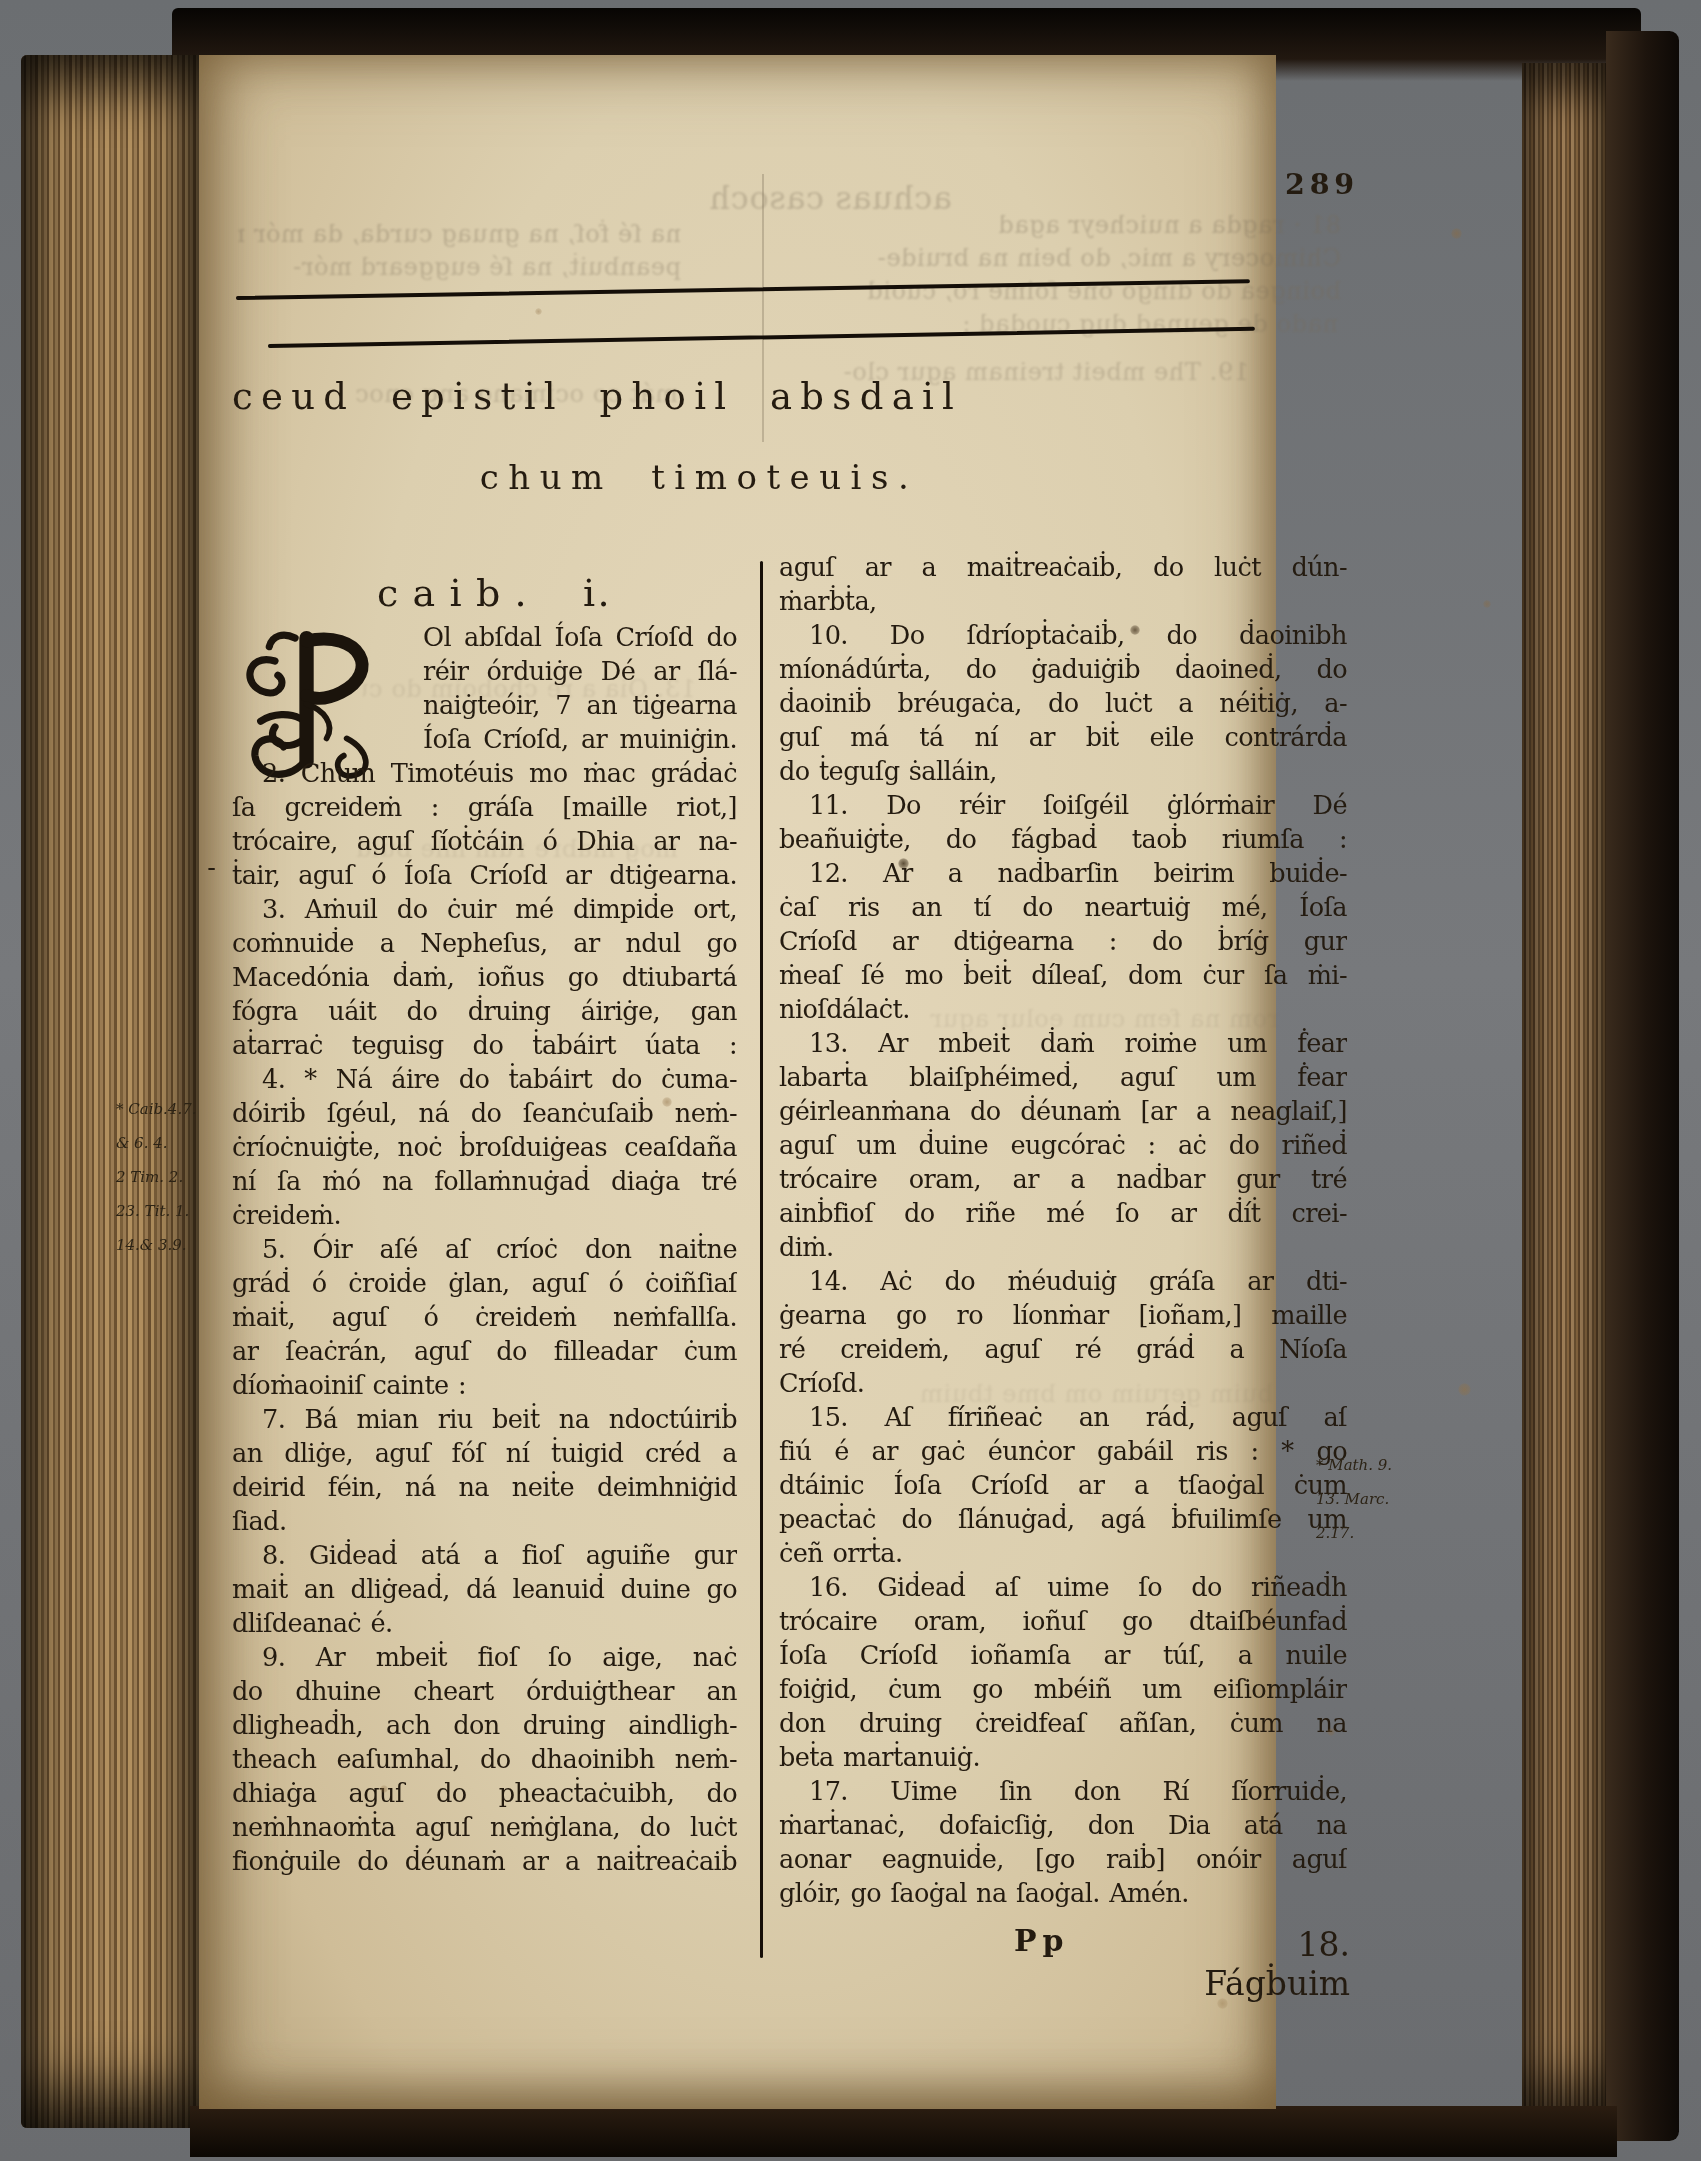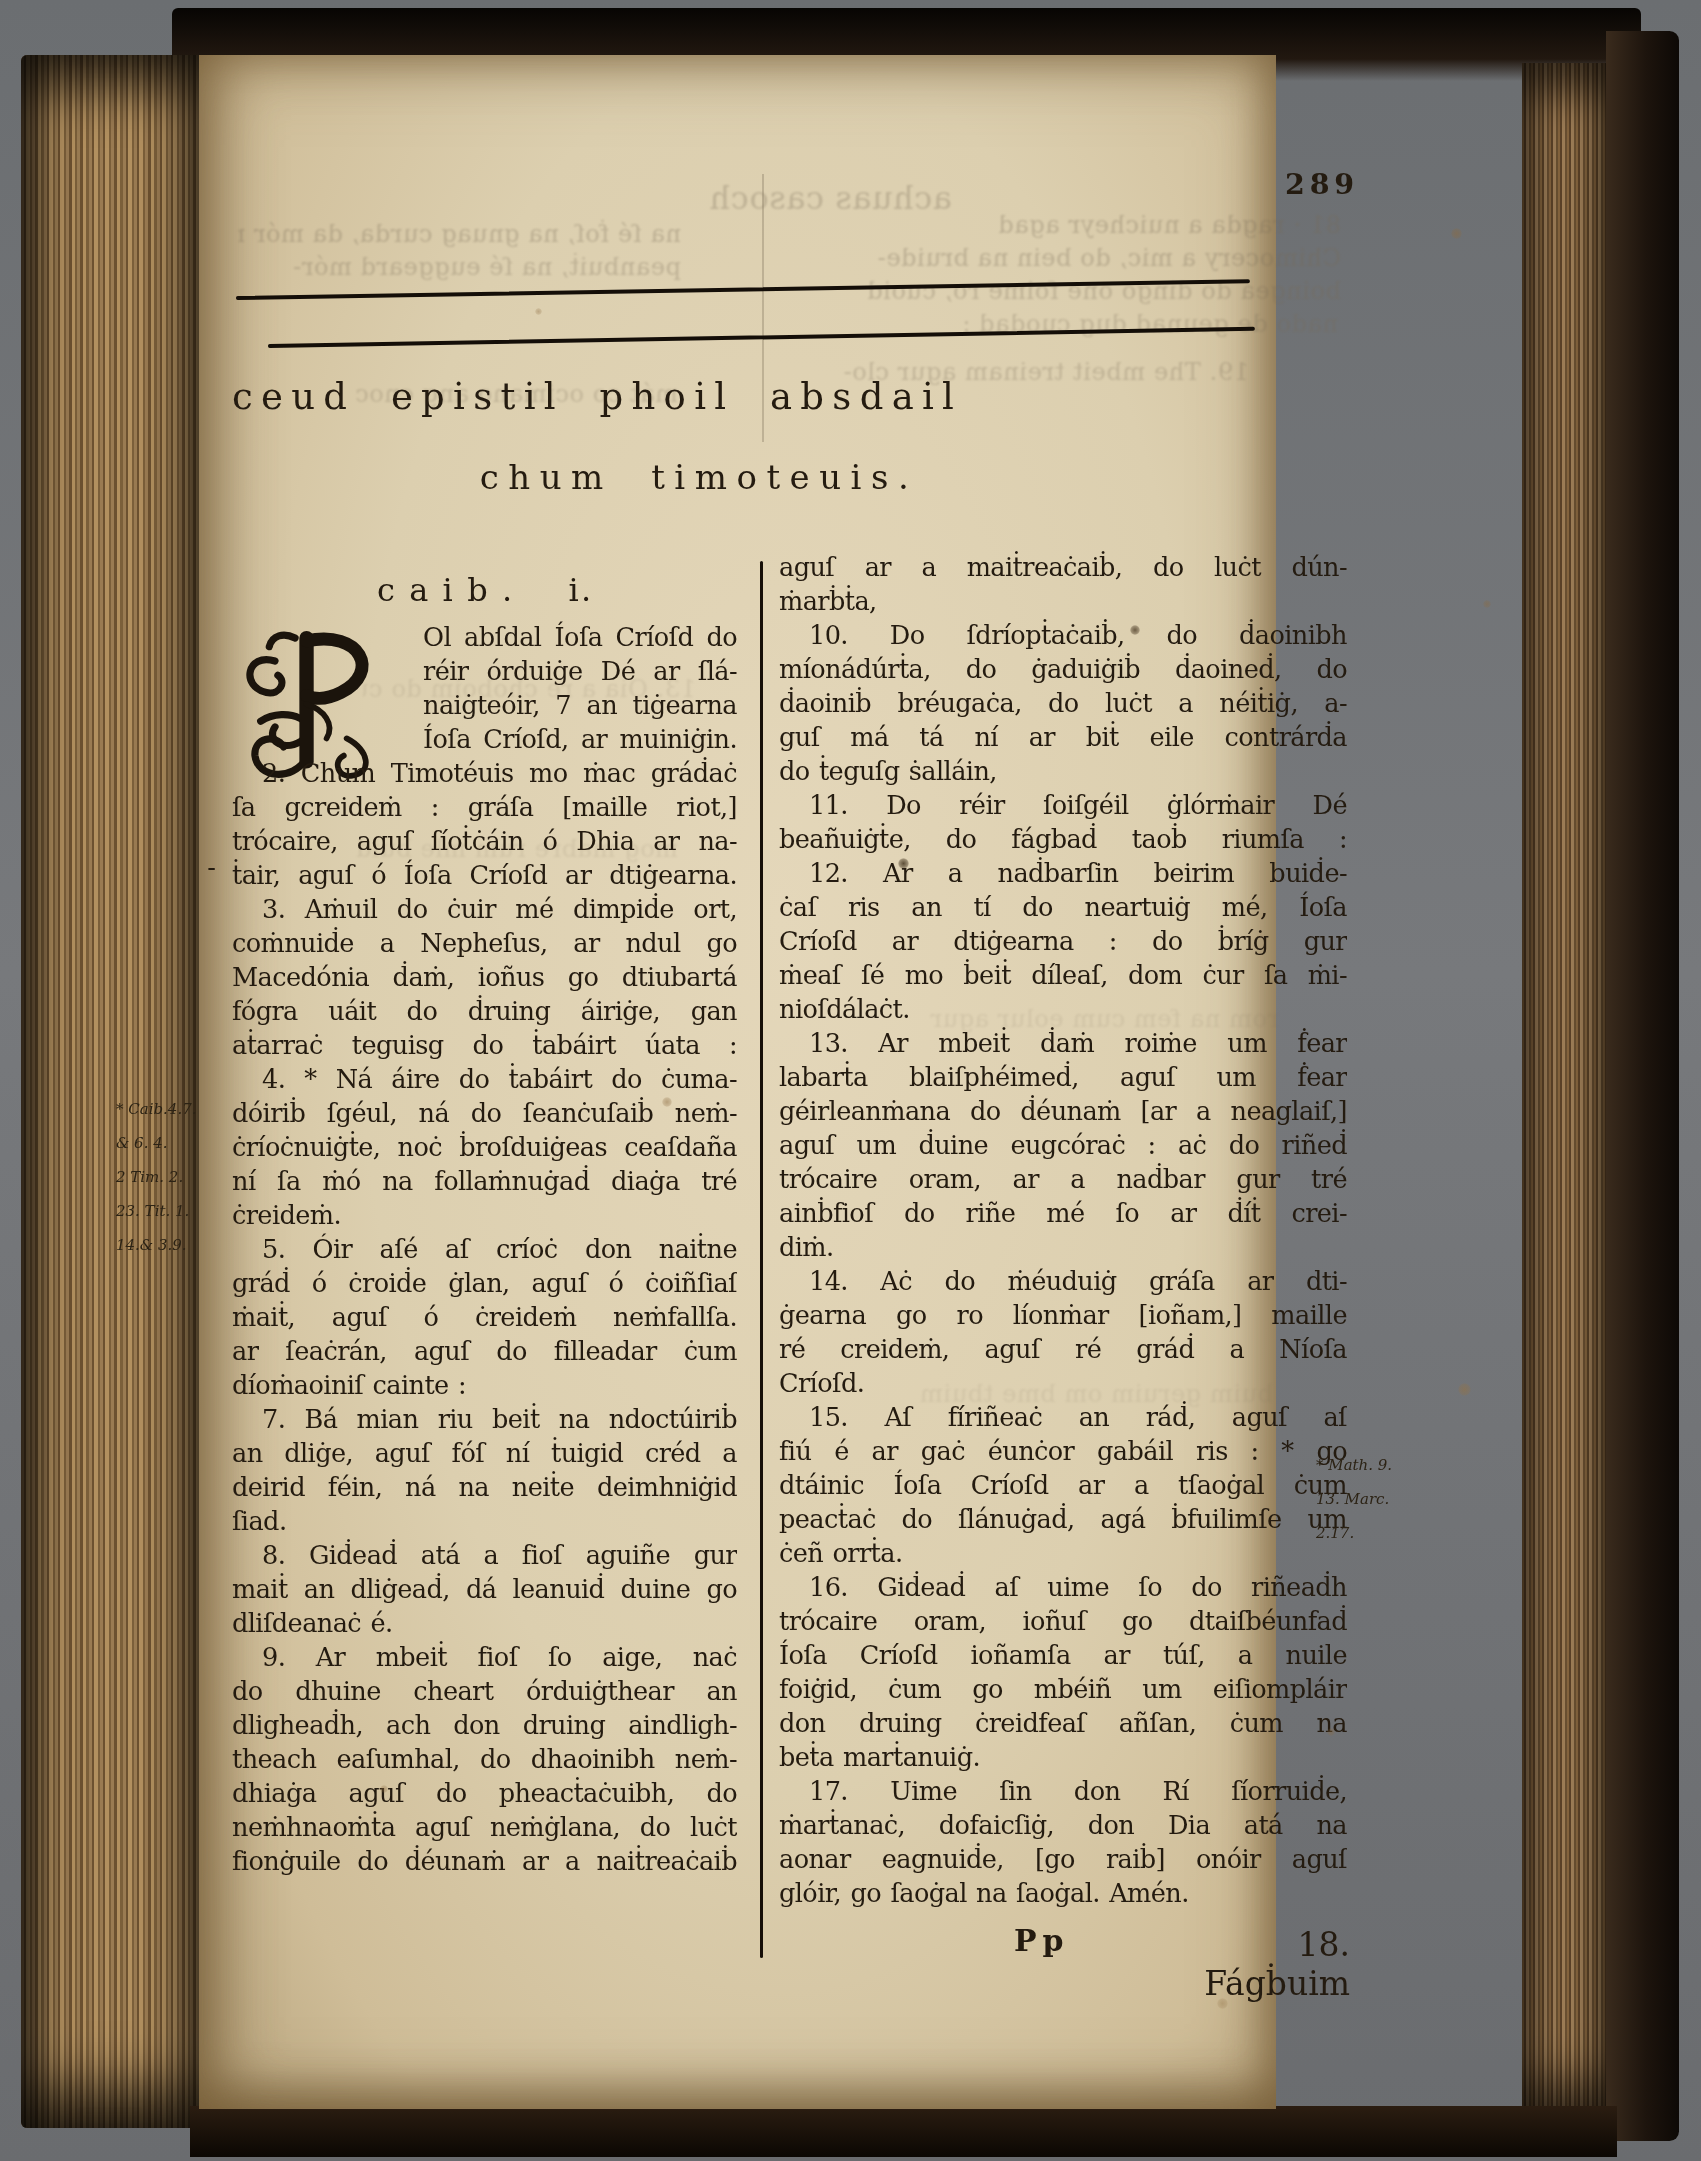--- a/index.html
+++ b/index.html
@@ -34,21 +34,21 @@
   
   .rule{position:absolute;background:#140e08;border-radius:1.8px;transform-origin:left center;}
   .ruleA{left:37px;top:241px;width:1014px;height:4.2px;transform:rotate(-0.95deg);}
   .ruleB{left:69px;top:289px;width:987px;height:4.2px;transform:rotate(-1.0deg);}
   .vrule{left:561px;top:506px;width:3px;height:1397px;background:#160f08;}
   
   .pagenum{left:1086px;top:112px;font-size:28.5px;letter-spacing:4.8px;color:#241b10;font-weight:bold;}
   
   .title1{left:33px;top:320px;width:934px;text-align:left;font-size:37px;letter-spacing:8.3px;word-spacing:15.5px;color:#241b10;}
   .title2{left:33px;top:402px;width:934px;text-align:center;font-size:34px;letter-spacing:9.5px;word-spacing:18px;color:#241b10;}
-  .caib{left:178px;top:516px;font-size:32px;letter-spacing:14.3px;color:#241b10;}
+  .caib{left:178px;top:516px;font-size:38px;letter-spacing:14.3px;color:#241b10;}
   .caib .num{margin-left:42px;letter-spacing:2.4px;}
   
   .col{position:absolute;color:#241b10;}
   #col1{left:33px;top:565px;width:505px;}
   #col2{left:580px;top:495px;width:568px;}
   .ln{height:34px;line-height:34px;font-size:25.6px;letter-spacing:-0.6px;word-spacing:1.8px;overflow:hidden;}
   #col2 .ln{height:34px;line-height:34px;}
   .jus{text-align:justify;text-align-last:justify;}
   .sho{text-align:left;}
   .ind{text-indent:30px;}

